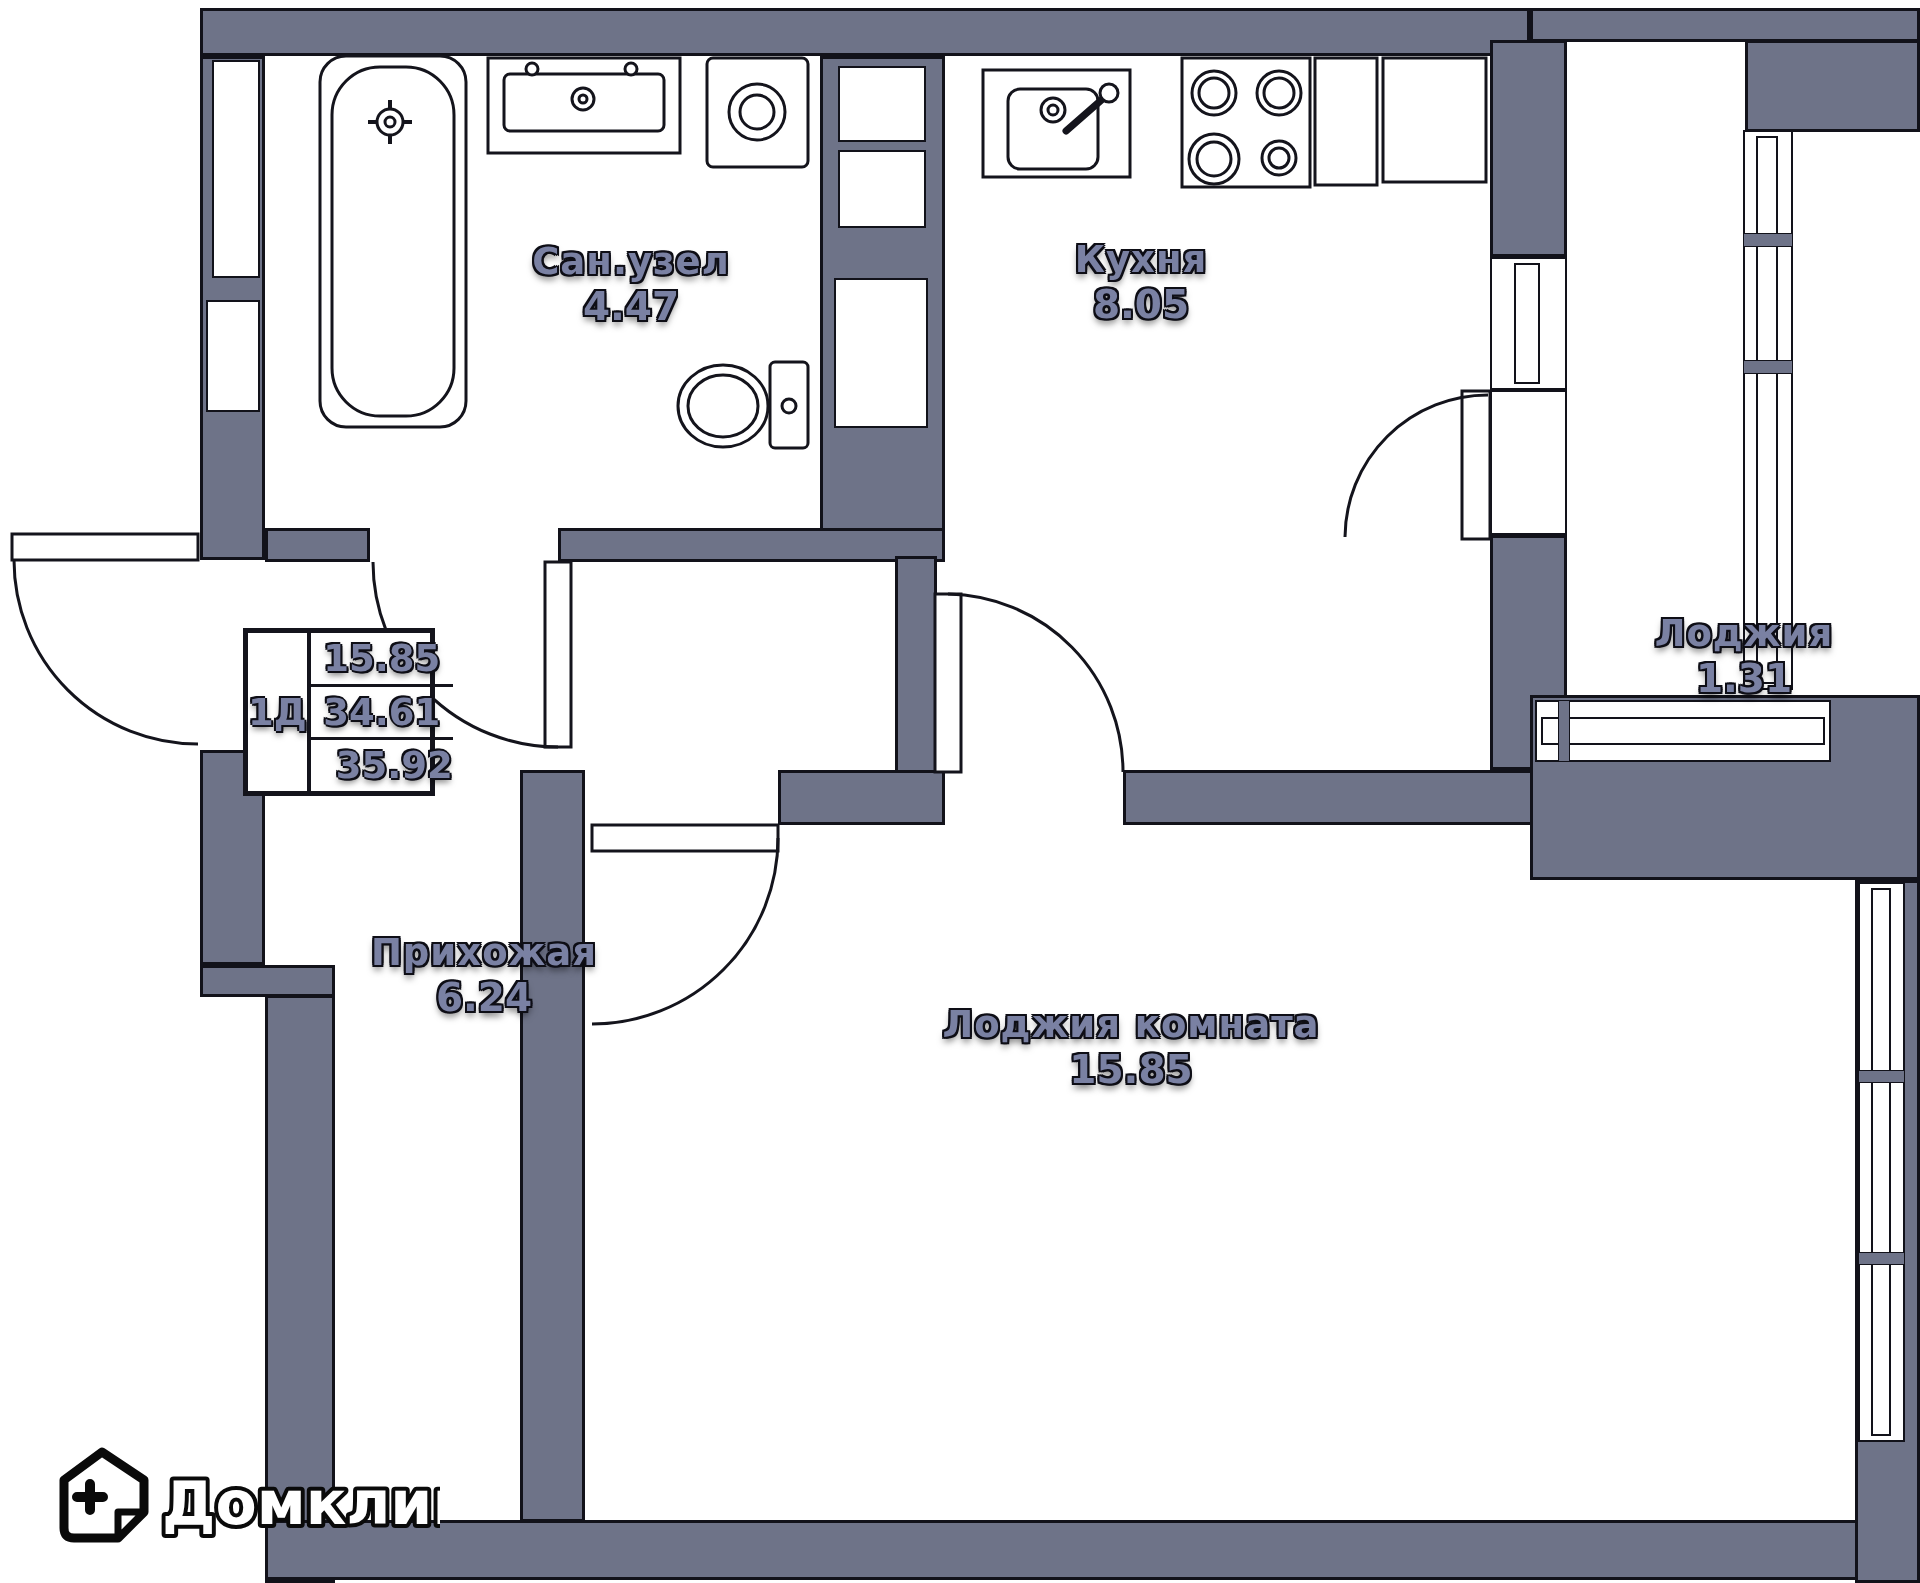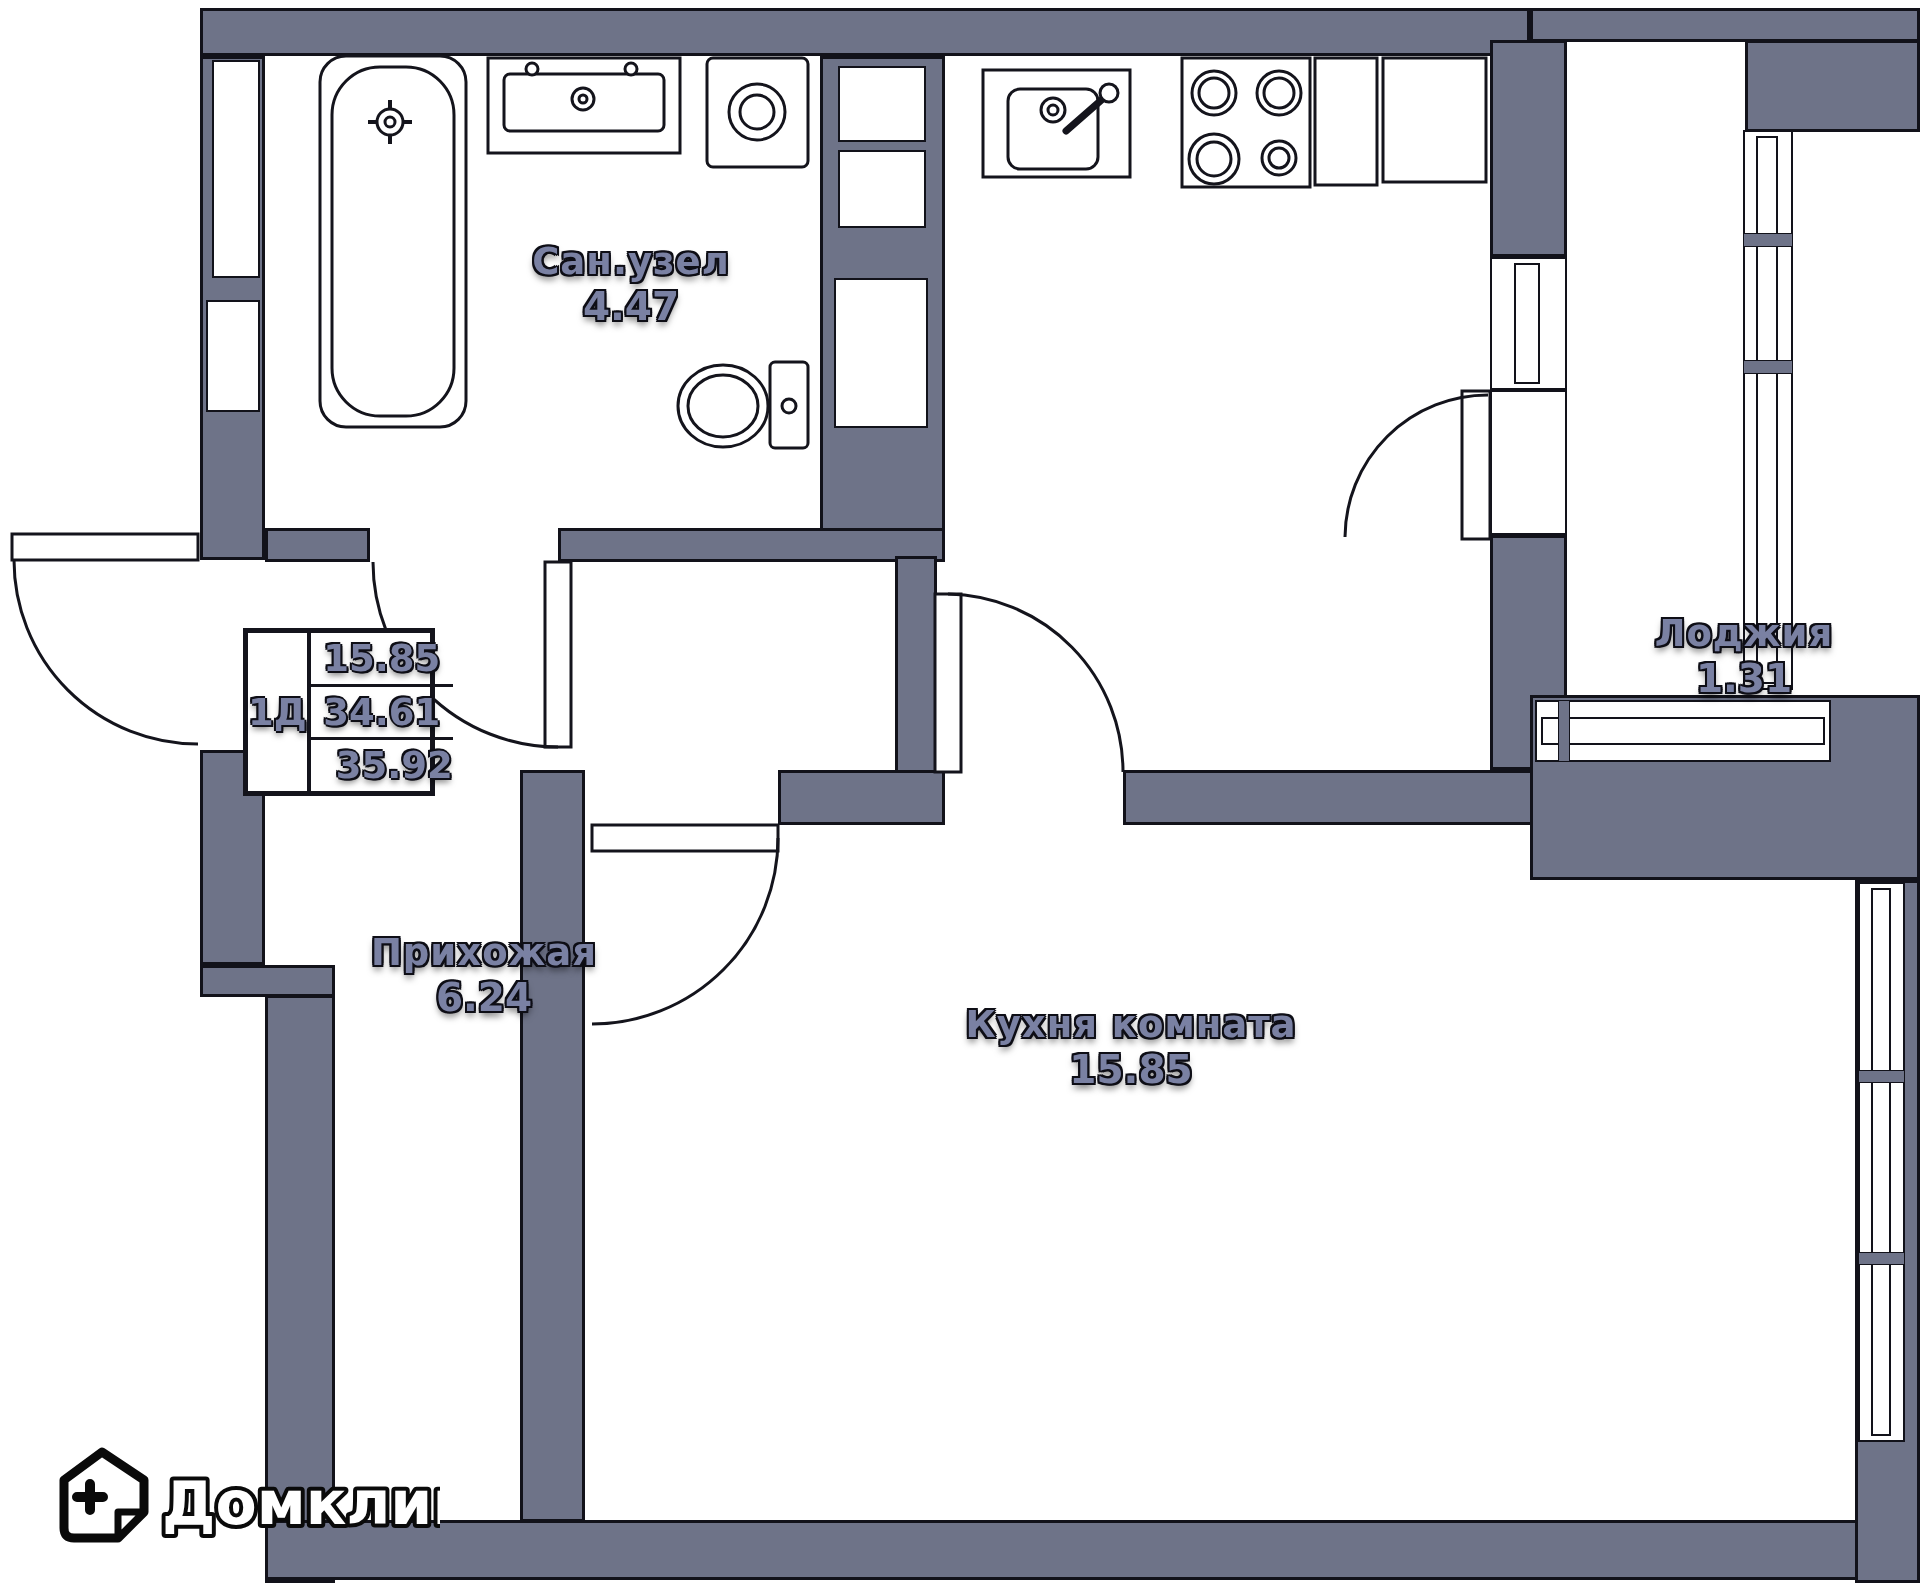--- a/index.html
+++ b/index.html
@@ -160,30 +160,34 @@
         <rect x="1462" y="391" width="28" height="148"></rect>
         <path d="M 1345 537 A 143 143 0 0 1 1488 395" fill="none"></path>
       </g>
     </g>
   </svg>
 
   <div class="room-label" style="left:455px;top:240px;width:280px;">
     <div class="rname">Сан.узел</div>
     <div class="rarea">4.47</div>
   </div>
+  <div class="room-label" style="left:965px;top:238px;width:280px;">
+    <div class="rname">Кухня</div>
+    <div class="rarea">8.05</div>
+  </div>
   <div class="room-label" style="left:1568px;top:612px;width:280px;">
     <div class="rname">Лоджия</div>
     <div class="rarea">1.31</div>
   </div>
   <div class="room-label" style="left:308px;top:903px;width:280px;margin-top:28px;">
     <div class="rname">Прихожая</div>
     <div class="rarea">6.24</div>
   </div>
   <div class="room-label" style="left:905px;top:1003px;width:380px;">
-    <div class="rname">Кухня комната</div>
+    <div class="rname">Лоджия комната</div>
     <div class="rarea">15.85</div>
   </div>
 
   <div class="legend">
     <div class="legend-left">
       <span class="legend-text">1Д</span>
     </div>
     <div class="legend-right">
       <div class="legend-cell">
         <span class="legend-text">15.85</span>

